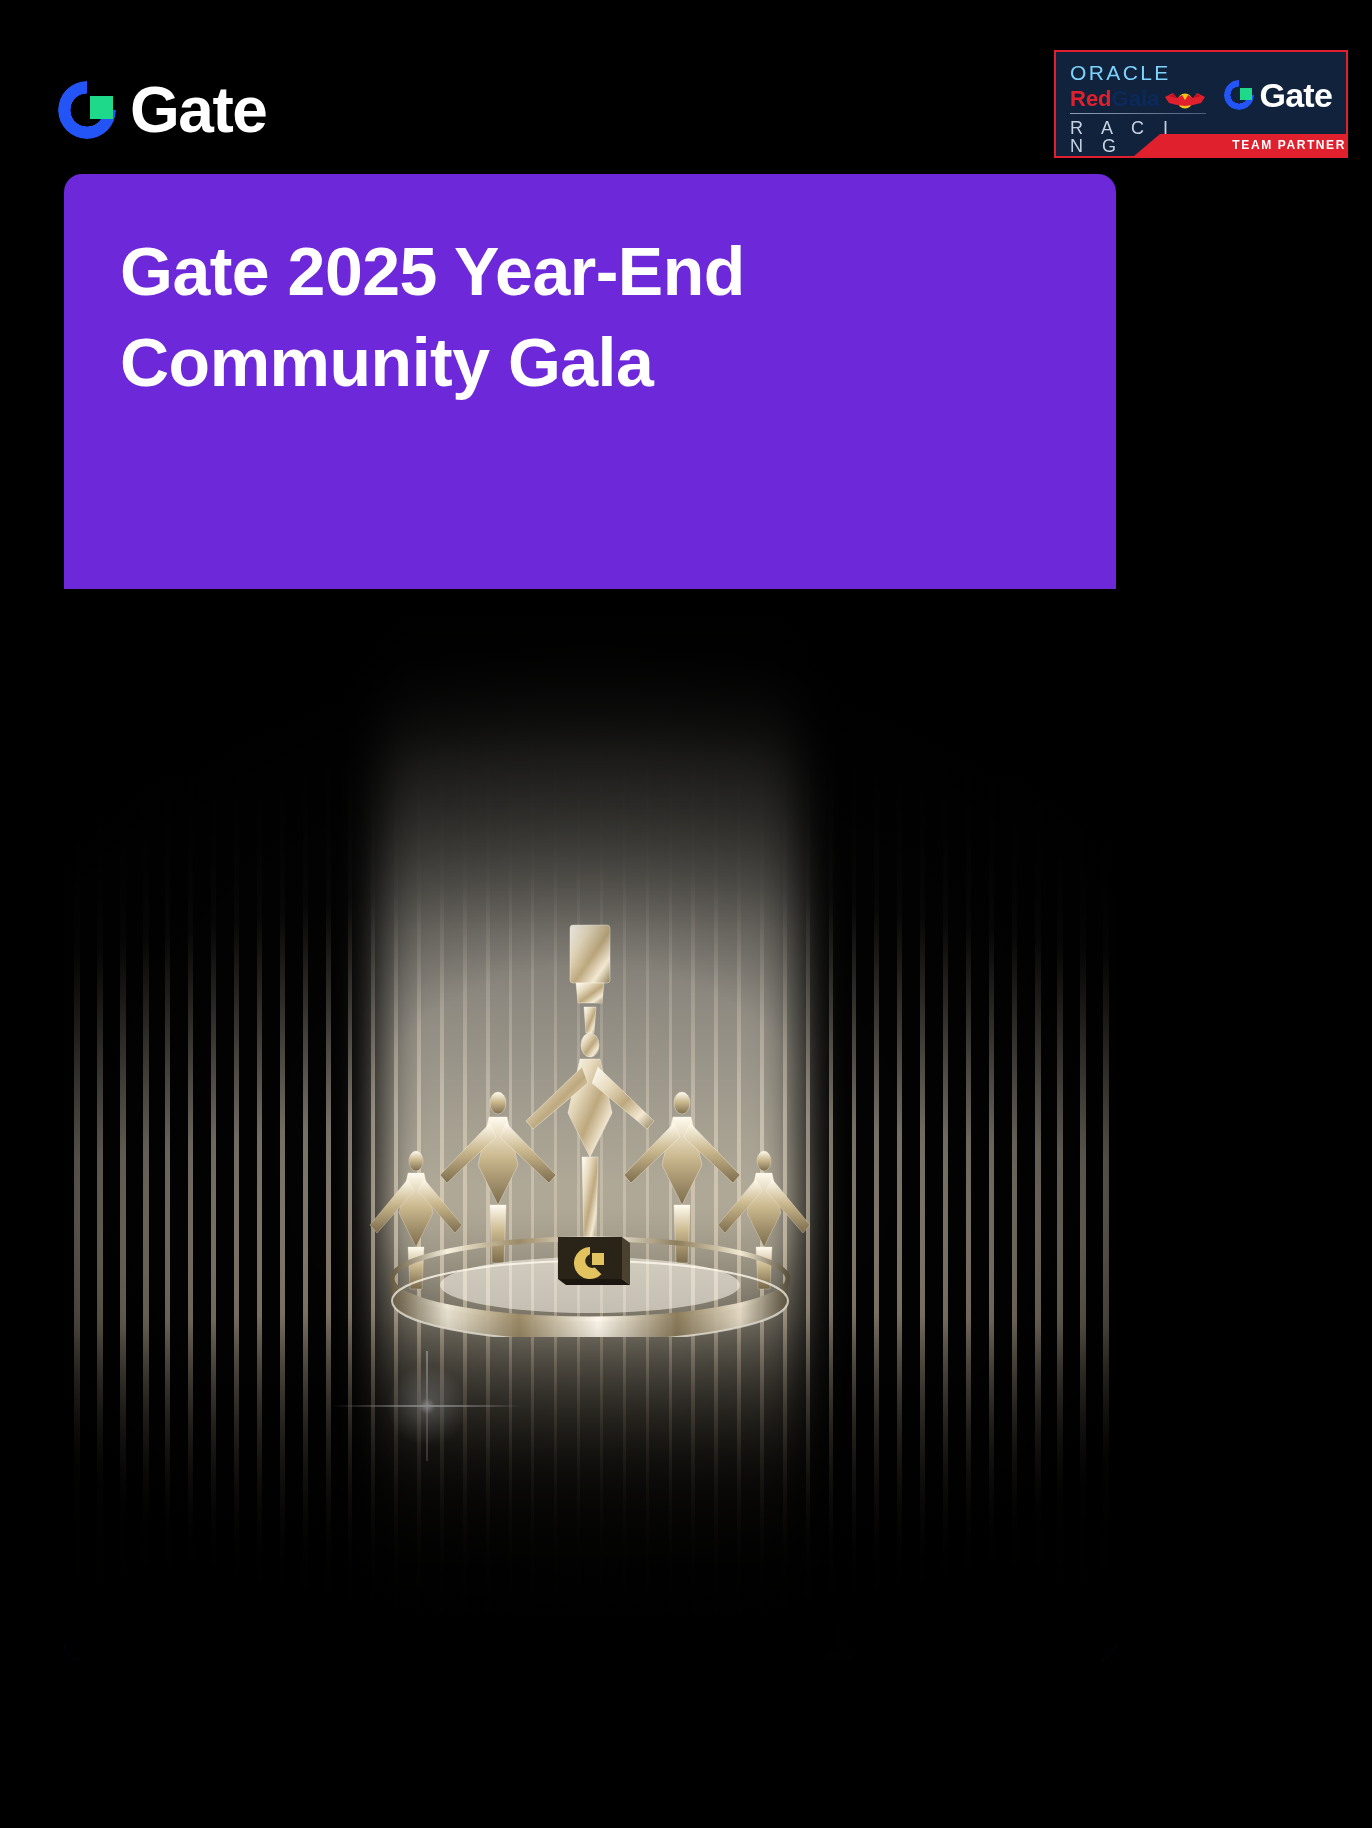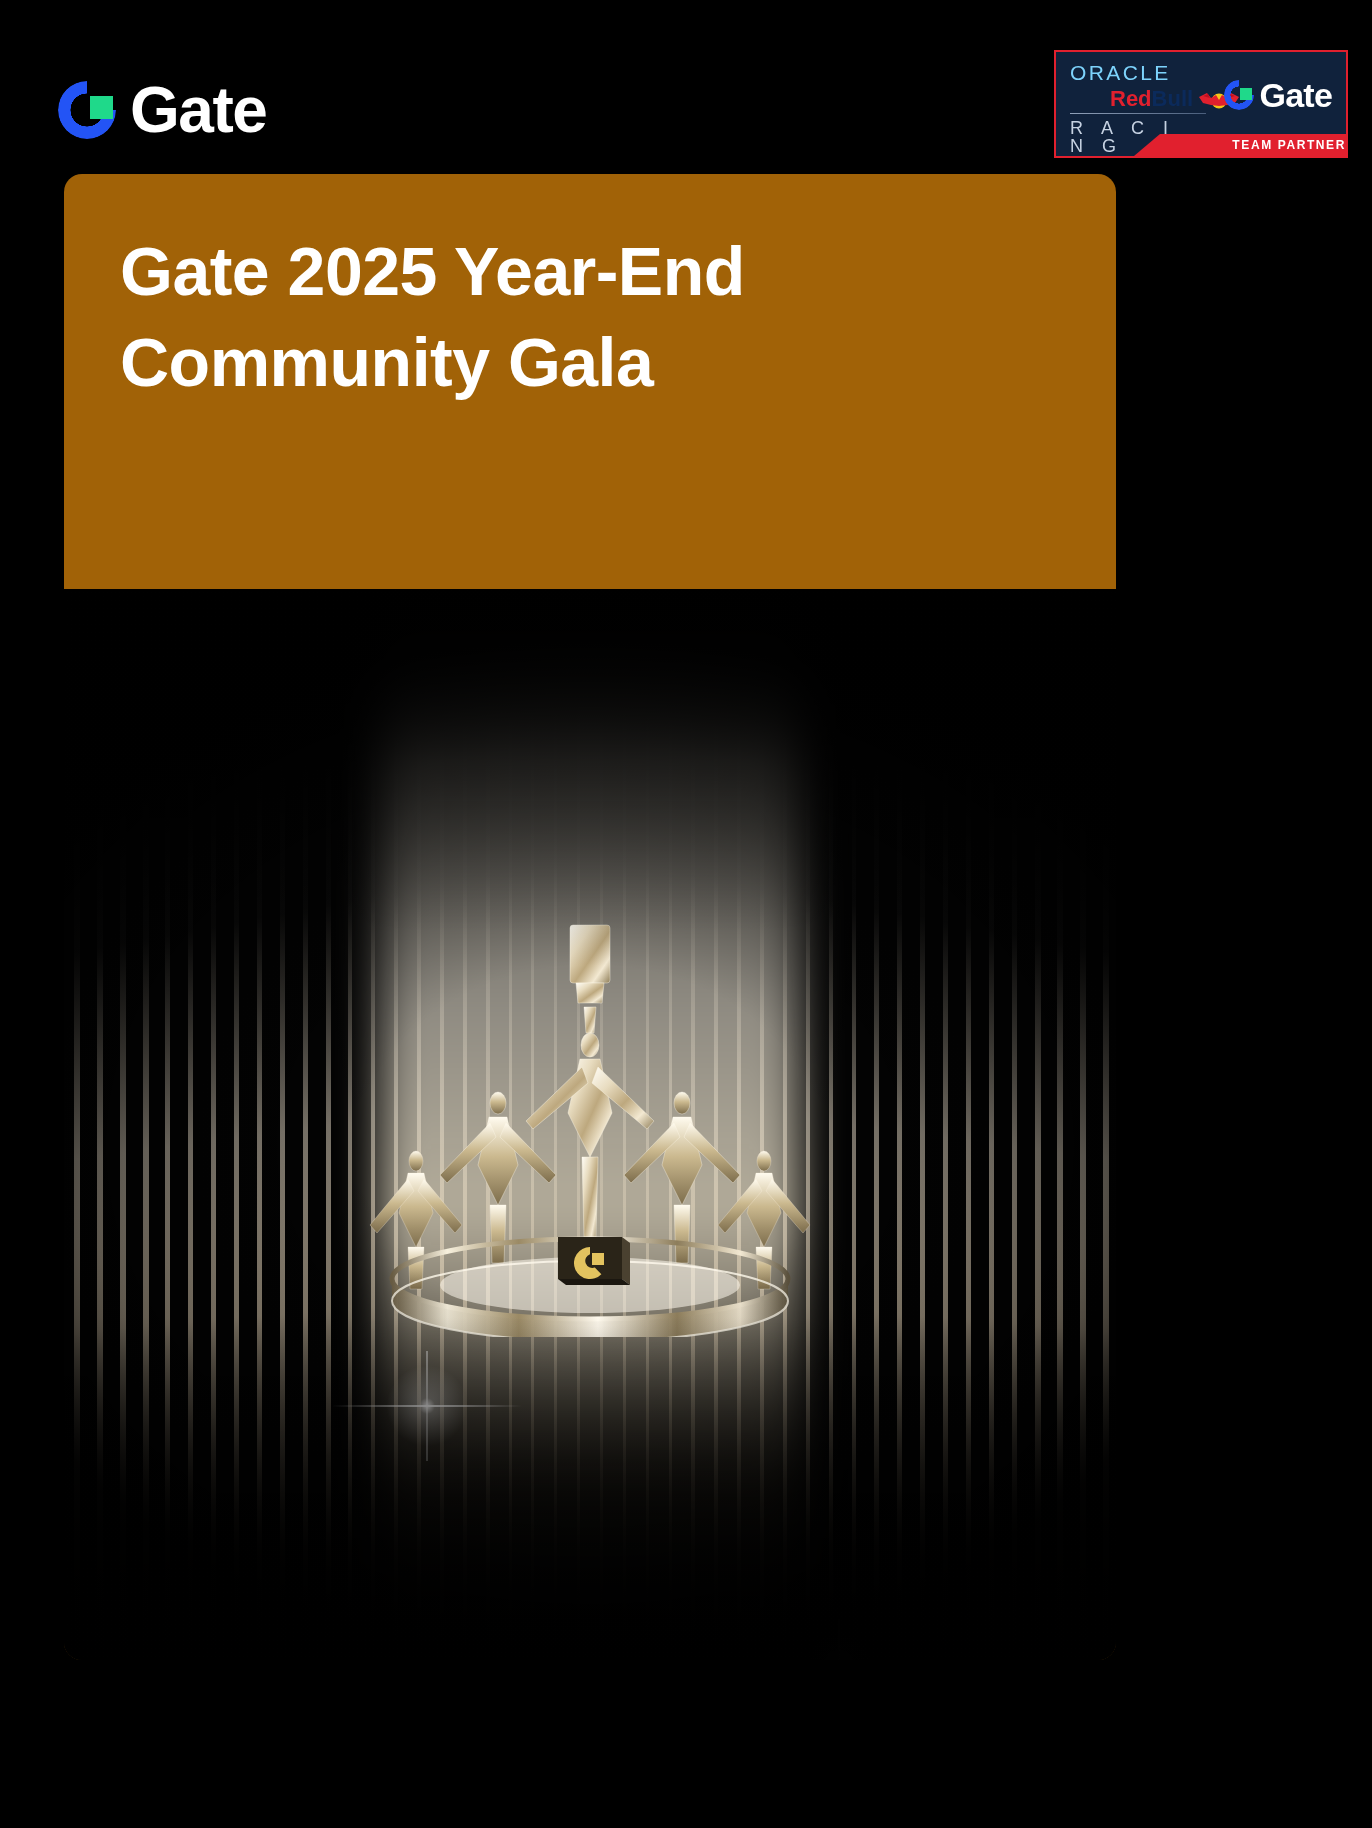--- a/index.html
+++ b/index.html
@@ -52,21 +52,21 @@
   }
   .pb-oracle {
     color:#7dd3fc; font-size:21px; font-weight:400;
     letter-spacing:2.4px; line-height:1;
     font-family:"Liberation Sans", sans-serif;
   }
   .pb-rb-row { display:flex; align-items:center; gap:4px; margin-top:5px; }
   .pb-redbull {
     font-size:22px; font-weight:700; line-height:1; white-space:nowrap;
   }
-  .pb-redbull .red { color:#E1202E;margin-left:40px; }
+  .pb-redbull .red { color:#E1202E; }
   .pb-redbull .blue { color:#0B2A5B; }
   .pb-bulls { width:44px; height:22px; flex:0 0 auto; }
   .pb-rule {
     margin-top:3px; width:136px; height:1px;
     background:linear-gradient(90deg,#8FA0B8,#4A5E7C);
   }
   .pb-racing {
     margin-top:5px; color:#C6D2E2; font-size:18px; font-weight:400;
     letter-spacing:7px; line-height:1;
   }
@@ -87,21 +87,21 @@
     display:flex; align-items:center; justify-content:flex-end;
   }
   .pb-team-text {
     color:#fff; font-size:12px; font-weight:700; letter-spacing:1.6px;
   }
 
   
   .card {
     position:absolute; left:64px; top:174px;
     width:1052px; height:1486px;
-    background:#a16207;
+    background:#6d28d9;
     border-radius:18px;
     overflow:hidden;
   }
   .card-head { position:relative; padding:52px 0 0 0; }
   .title {
     margin:0 56px; color:#ffffff;
     font-size:68px; font-weight:700; line-height:1.34;
     letter-spacing:-0.5px;
     font-family:"Liberation Sans", sans-serif;
   }
@@ -180,21 +180,21 @@
         <span class="sq"></span>
       </span>
       <span class="brand-word">Gate</span>
     </div>
 
     <div class="partner-badge">
       <div class="pb-left">
         <div class="pb-oracle">ORACLE</div>
         <div class="pb-rb-row">
           <div class="pb-redbull">
-            <span class="red">Red</span><span class="blue">Bull</span>
+            <span class="red">Red</span><span class="blue">Gala</span>
           </div>
           <svg class="pb-bulls" viewBox="0 0 44 22">
             <circle cx="22" cy="13" r="7.5" fill="#F5C518"></circle>
             <path d="M2 9 L10 5 L14 10 L19 7 L22 12 L25 7 L30 10 L34 5 L42 9 L38 15 L30 17 L22 18 L14 17 L6 15 Z" fill="#E1202E"></path>
             <path d="M6 8 L11 6 L13 10 Z" fill="#C01020"></path>
             <path d="M38 8 L33 6 L31 10 Z" fill="#C01020"></path>
           </svg>
         </div>
         <div class="pb-rule"></div>
         <div class="pb-racing">R A C I N G</div>

